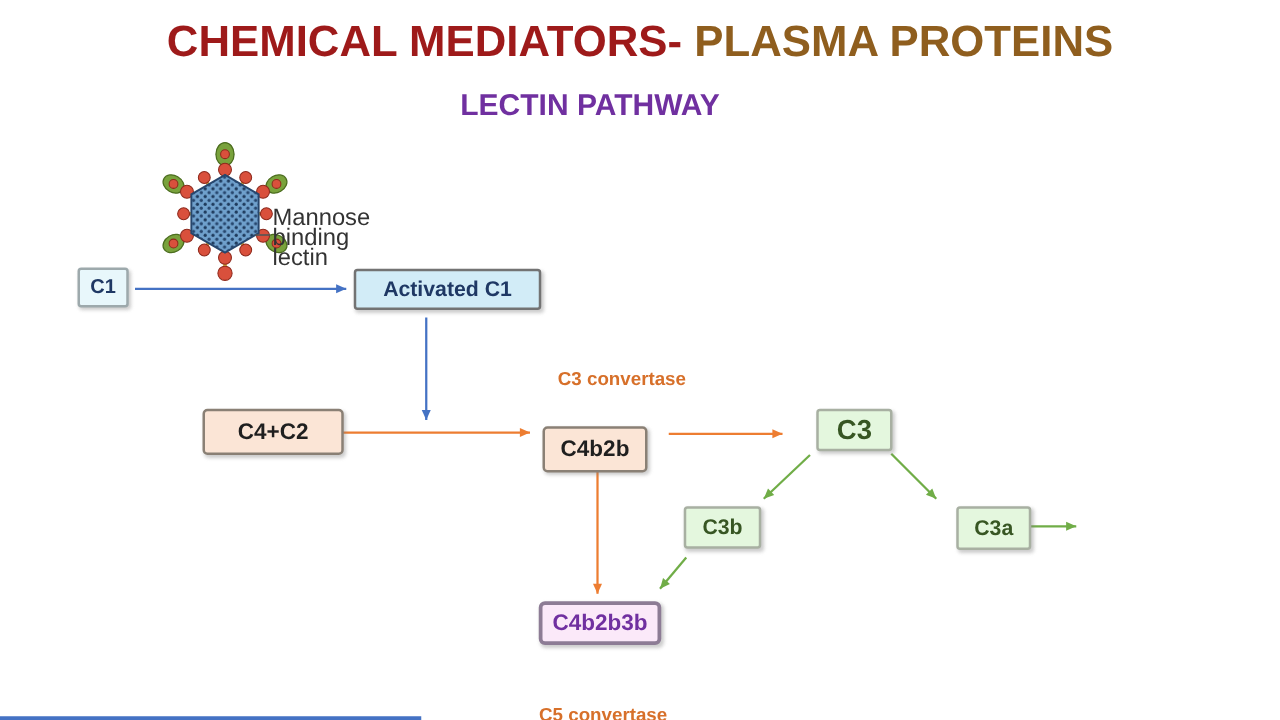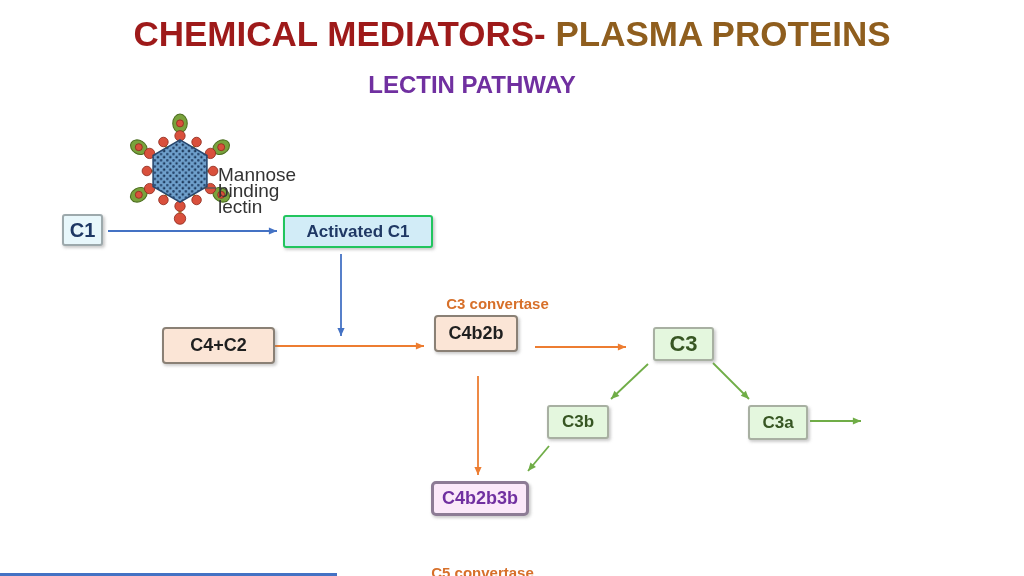--- a/index.html
+++ b/index.html
@@ -16,21 +16,21 @@
   .subtitle{
     position:absolute;top:71px;left:0;width:944px;text-align:center;
     font-size:24px;font-weight:bold;color:#7030A0;
   }
   .node{
     position:absolute;display:flex;align-items:center;justify-content:center;
     font-weight:bold;text-align:center;box-sizing:border-box;
     box-shadow:1.5px 2px 3px rgba(130,130,130,.4);
   }
   .node-blue{background:#E8F7FB;border:2px solid #9DA9AC;color:#1F3864;border-radius:3px;}
-  .node-blue2{background:#D2ECF7;border:2px solid #22c55e;color:#1F3864;border-radius:3px;}
+  .node-blue2{background:#D2ECF7;border:2px solid #737373;color:#1F3864;border-radius:3px;}
   .node-peach{background:#FBE5D6;border:2.5px solid #8A8075;color:#1F1F1F;border-radius:4px;}
   .node-green{background:#E4F7DE;border:2px solid #A8B0A2;color:#375623;border-radius:3px;}
   .node-yellow{background:#F8F3D0;border:2.5px solid #B5AE8E;color:#AE1F28;border-radius:2px;
     white-space:pre-line;font-size:15px;line-height:21px;}
   .node-pink{background:#FBE9F9;border:3px solid #8D7C95;color:#7030A0;border-radius:5px;}
   .annotation{
     position:absolute;font-weight:bold;color:#D7702A;font-size:15px;text-align:center;
   }
   .mbl-label{
     position:absolute;left:218px;top:167px;width:82px;
@@ -129,47 +129,47 @@
     <line x1="252" y1="346" x2="424" y2="346" stroke="#ED7D31" stroke-width="1.8" marker-end="url(#ao)"></line>
     <line x1="535" y1="347" x2="626" y2="347" stroke="#ED7D31" stroke-width="1.8" marker-end="url(#ao)"></line>
     <line x1="478" y1="376" x2="478" y2="475" stroke="#ED7D31" stroke-width="1.8" marker-end="url(#ao)"></line>
     <line x1="648" y1="364" x2="611" y2="399" stroke="#70AD47" stroke-width="1.8" marker-end="url(#ag)"></line>
     <line x1="713" y1="363" x2="749" y2="399" stroke="#70AD47" stroke-width="1.8" marker-end="url(#ag)"></line>
     <line x1="549" y1="446" x2="528" y2="471" stroke="#70AD47" stroke-width="1.8" marker-end="url(#ag)"></line>
     <line x1="810" y1="421" x2="861" y2="421" stroke="#70AD47" stroke-width="1.8" marker-end="url(#ag)"></line>
     <line x1="204" y1="188" x2="216" y2="188" stroke="#555" stroke-width="1.3"></line>
   </svg>
 
-  <div class="node node-blue" style="left:62px;top:214px;width:41px;height:32px;font-size:20px;text-align:center;">
+  <div class="node node-blue" style="left:62px;top:214px;width:41px;height:32px;font-size:16px;text-align:center;">
       <span>C1</span>
     </div>
 
   <div class="node node-blue2" style="left:283px;top:215px;width:150px;height:33px;font-size:17px;">
       <span>Activated C1</span>
     </div>
 
   <div class="annotation" style="left:420px;top:295px;width:155px;">C3 convertase</div>
 
   <div class="node node-peach" style="left:134px;top:327px;width:113px;height:37px;font-size:18px;margin-left:28px;">
       <span>C4+C2</span>
     </div>
 
-  <div class="node node-peach" style="left:434px;top:315px;width:84px;height:37px;font-size:18px;">
+  <div class="node node-peach" style="left:434px;top:341px;width:84px;height:37px;font-size:18px;">
       <span>C4b2b</span>
     </div>
 
   <div class="node node-green" style="left:653px;top:327px;width:61px;height:34px;font-size:22px;">
       <span>C3</span>
     </div>
 
   <div class="node node-green" style="left:547px;top:405px;width:62px;height:34px;font-size:17px;">
       <span>C3b</span>
     </div>
 
-  <div class="node node-green" style="left:748px;top:405px;width:60px;height:35px;font-size:17px;">
+  <div class="node node-green" style="left:765px;top:405px;width:60px;height:35px;font-size:17px;">
       <span>C3a</span>
     </div>
 
 
   <div class="node node-pink" style="left:431px;top:481px;width:98px;height:35px;font-size:18px;">
       <span>C4b2b3b</span>
     </div>
 
   <div class="annotation" style="left:405px;top:564px;width:155px;">C5 convertase</div>
 

